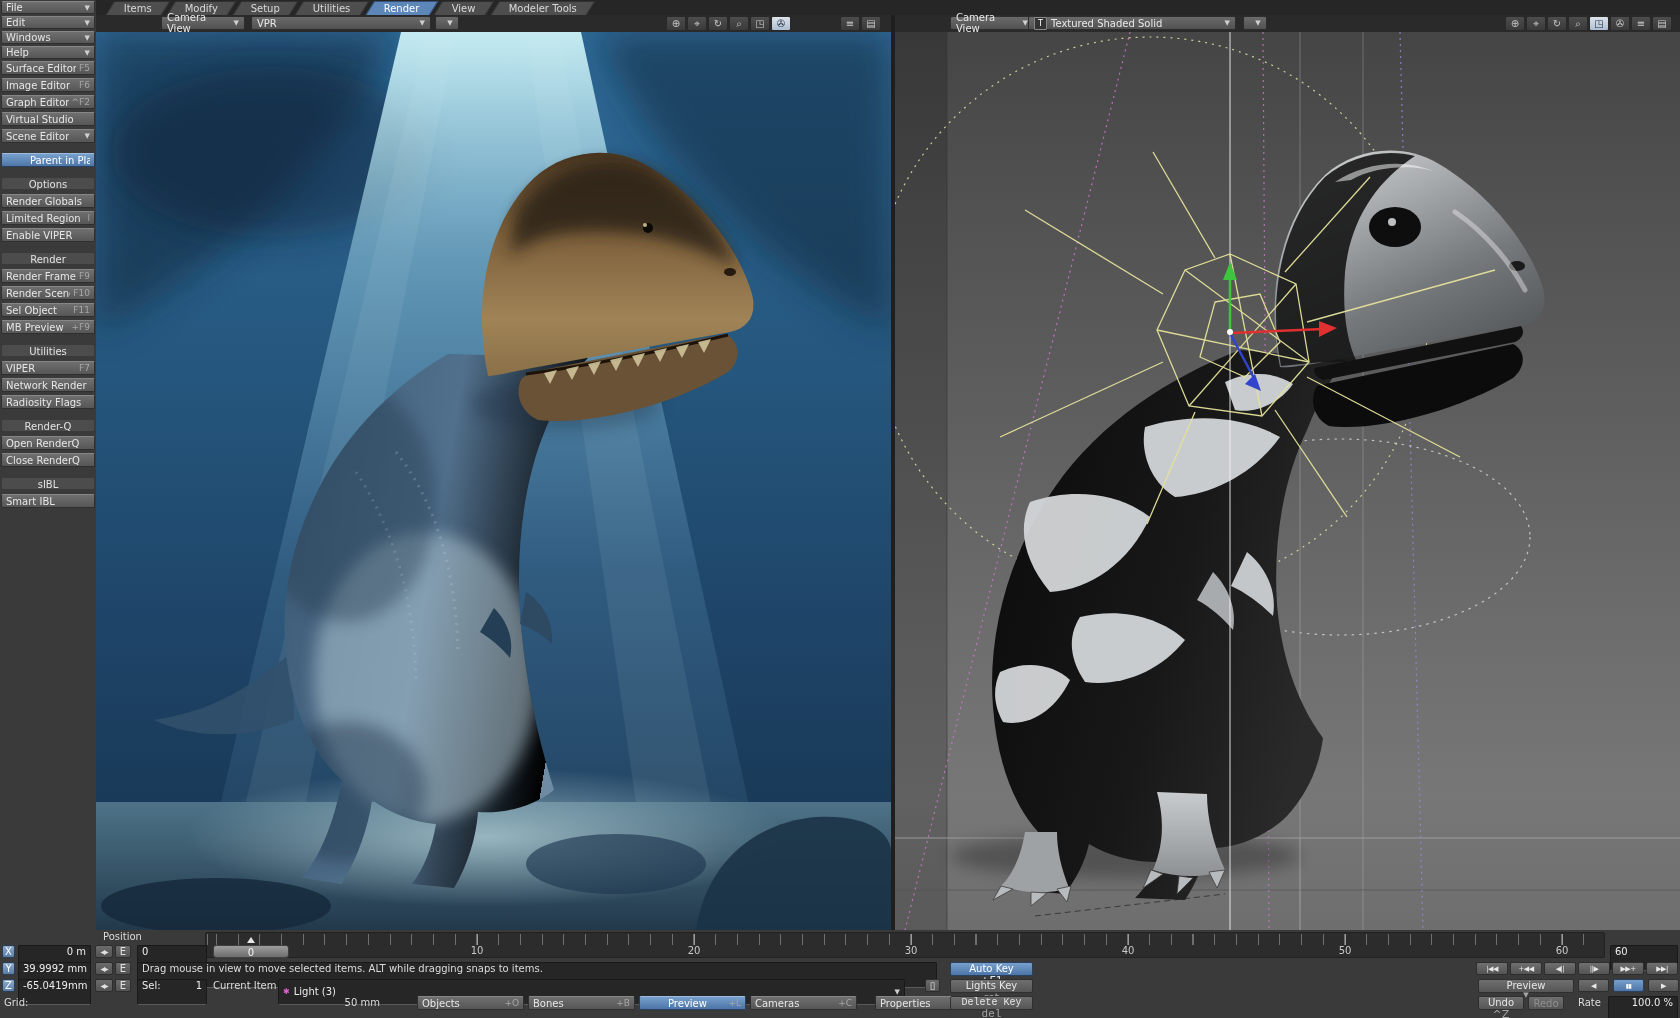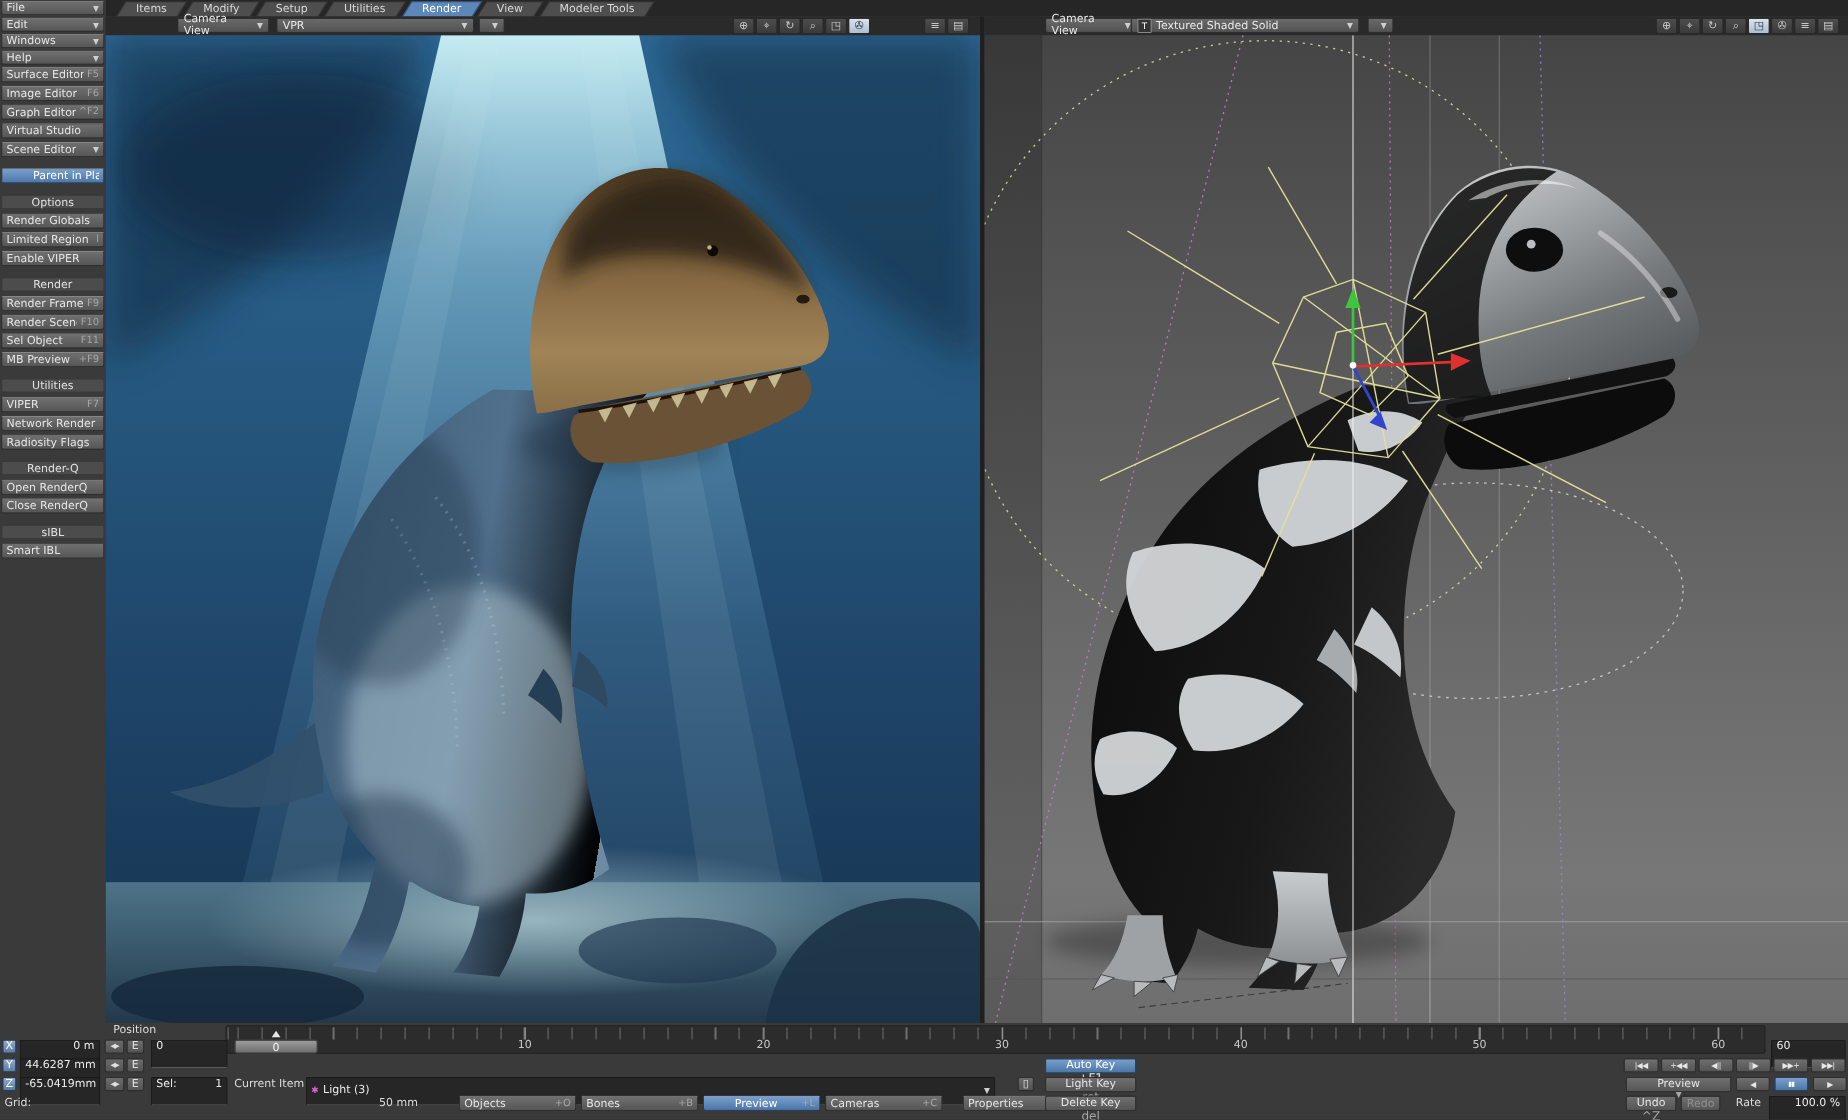--- a/index.html
+++ b/index.html
@@ -479,29 +479,30 @@
     </div>
     <div class="field" style="left:137px;top:15px;width:70px;">0</div>
     <div class="field" style="left:1610px;top:15px;width:68px;">60</div>
 
     <div id="axis-rows">
         <div class="axis-btn" style="left: 2px; top: 15px; width: 13px;">X</div>
         <div class="field val" style="left: 18px; top: 15px; width: 73px;">0 m</div>
         <div class="mini-btn arrows" style="left: 95px; top: 15px; width: 18px;">◀▶</div>
         <div class="mini-btn" style="left: 115px; top: 15px; width: 16px;">E</div>
         <div class="axis-btn" style="left: 2px; top: 32px; width: 13px;">Y</div>
-        <div class="field val" style="left: 18px; top: 32px; width: 73px;">44.6287 mm</div>
+        <div class="field val" style="left: 18px; top: 32px; width: 73px;">39.9992 mm</div>
         <div class="mini-btn arrows" style="left: 95px; top: 32px; width: 18px;">◀▶</div>
         <div class="mini-btn" style="left: 115px; top: 32px; width: 16px;">E</div>
         <div class="axis-btn" style="left: 2px; top: 49px; width: 13px;">Z</div>
         <div class="field val" style="left: 18px; top: 49px; width: 73px;">-65.0419mm</div>
         <div class="mini-btn arrows" style="left: 95px; top: 49px; width: 18px;">◀▶</div>
         <div class="mini-btn" style="left: 115px; top: 49px; width: 16px;">E</div>
       </div>
 
+    <div class="field" style="left:137px;top:32px;width:800px;color:#dcdcdc;">Drag mouse in view to move selected items. ALT while dragging snaps to items.</div>
     <div class="keybtn active" style="left:950px;top:32px;">
       <span>Auto Key</span>
       <span class="sc" style="color:#dce8f5;">+F1</span>
     </div>
     <div id="transport-buttons" style="position:absolute;left:1476px;top:32px;display:flex;gap:2px;">
         <div class="tbtn">|◀◀</div>
         <div class="tbtn">+◀◀</div>
         <div class="tbtn">◀||</div>
         <div class="tbtn">||▶</div>
         <div class="tbtn">▶▶+</div>
@@ -515,21 +516,21 @@
     <div class="plainlabel" style="left:213px;top:49px;">Current Item</div>
     <div class="field" style="left:278px;top:49px;width:627px;display:flex;justify-content:space-between;align-items:center;">
       <span style="display:flex;align-items:center;gap:4px;">
         <span style="color:#e060d0;font-size:8px;">✱</span>
         <span>Light (3)</span>
       </span>
       <span style="font-size:7px;color:#cfcfcf;">▼</span>
     </div>
     <div class="mini-btn" style="left:925px;top:49px;width:15px;">▯</div>
     <div class="keybtn" style="left:950px;top:49px;">
-      <span>Light Key</span>
+      <span>Lights Key</span>
       <span class="sc">ret</span>
     </div>
     <div class="keybtn" style="left:1478px;top:49px;width:96px;">
       <span>Preview</span>
       <span class="sc" style="font-size:7px;">▼</span>
     </div>
     <div class="tbtn" style="position:absolute;left:1578px;top:49px;width:31px;">◀</div>
     <div class="tbtn blue" style="position:absolute;left:1613px;top:49px;width:31px;font-size:6px;">▮▮</div>
     <div class="tbtn" style="position:absolute;left:1648px;top:49px;width:31px;">▶</div>
 
@@ -550,21 +551,21 @@
         </div>
         <div class="side-btn" style="width: 107px; margin: 0px;">
           <span class="lbl">Cameras</span>
           <span class="sc">+C</span>
         </div>
         <div class="side-btn" style="width: 107px; margin: 0px 0px 0px 14px;">
           <span class="lbl">Properties</span>
           <span class="sc">p</span>
         </div>
       </div>
-    <div class="keybtn" style="left:950px;top:66px;">
+    <div class="keybtn" style="left:950px;top:66px;font-family:Liberation Mono, monospace;">
       <span>Delete Key</span>
       <span class="sc">del</span>
     </div>
     <div class="keybtn" style="left:1478px;top:66px;width:46px;">
       <span>Undo</span>
       <span class="sc">^Z</span>
     </div>
     <div class="keybtn" style="left:1528px;top:66px;width:36px;color:#8f8f8f;justify-content:center;">
       <span class="dim">Redo</span>
     </div>

